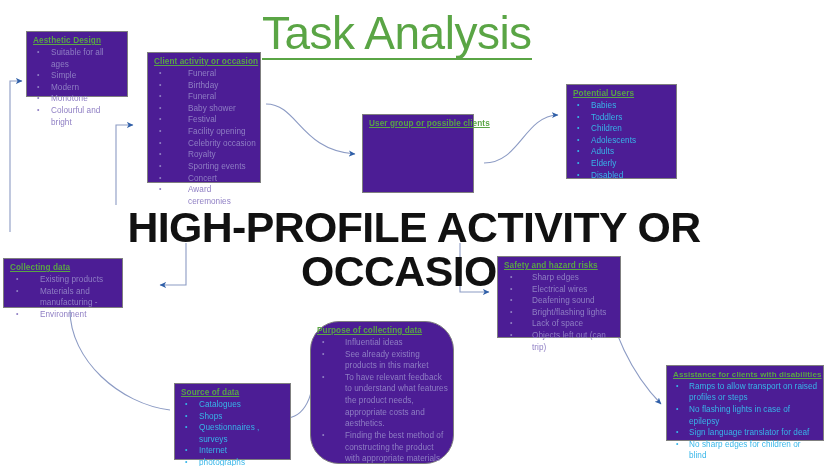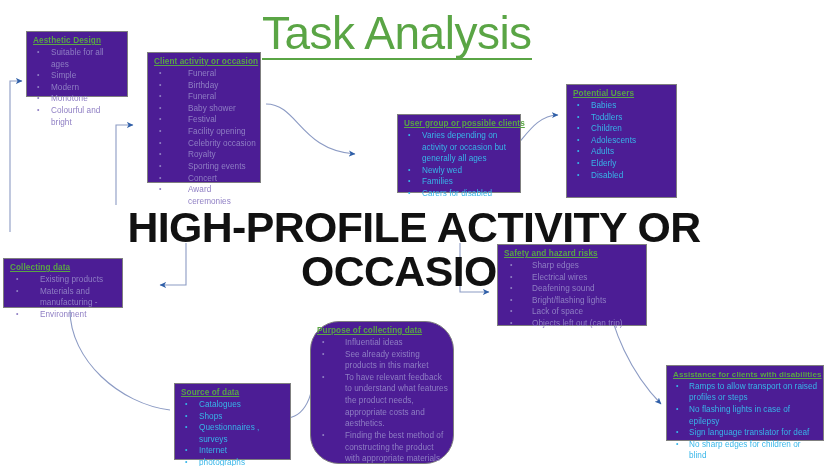--- a/index.html
+++ b/index.html
@@ -62,24 +62,24 @@
     font-size: 7px;
   }
   .purple li { color: #8f7fc4; }
   .purple li:before { color: #8f7fc4; }
   .blue li { color: #37b6e9; }
   .blue li:before { color: #37b6e9; }
 
   
   #box-aesthetic      { left: 26px;  top: 31px;  width: 102px; height: 66px; }
   #box-client         { left: 147px; top: 52px;  width: 114px; height: 131px; }
-  #box-usergroup      { left: 362px; top: 114px; width: 124px; height: 79px; margin-left: 35px; }
-  #box-potential      { left: 566px; top: 84px;  width: 111px; height: 114px; }
+  #box-usergroup      { left: 362px; top: 114px; width: 112px; height: 79px; }
+  #box-potential      { left: 566px; top: 84px;  width: 111px; height: 95px; }
   #box-collecting     { left: 3px;   top: 258px; width: 120px; height: 50px; }
-  #box-safety         { left: 497px; top: 244px; width: 150px; height: 82px; }
+  #box-safety         { left: 497px; top: 256px; width: 124px; height: 82px; }
   #box-purpose        { left: 310px; top: 321px; width: 144px; height: 143px; border-radius: 29px; }
   #box-source         { left: 174px; top: 383px; width: 117px; height: 77px; }
   #box-assistance     { left: 666px; top: 365px; width: 158px; height: 76px; }
 
   #box-purpose .bullets li { padding-left: 28px; }
   #box-purpose .bullets li:before { left: 5px; }
   #box-collecting .bullets li { padding-left: 30px; }
   #box-safety .bullets li { padding-left: 28px; }
   #box-assistance .bullets li { padding-left: 16px; }
   #box-assistance .bullets li:before { left: 3px; }
@@ -185,26 +185,20 @@
       <li>Celebrity occasion</li>
       <li>Royalty</li>
       <li>Sporting events</li>
       <li>Concert</li>
       <li>Award ceremonies</li>
     </ul>
   </div>
 
   <div class="box" id="box-usergroup">
     <div class="box-title">User group or possible clients</div>
-    <ul class="bullets blue">
-      <li>Varies depending on activity or occasion but generally all ages</li>
-      <li>Newly wed</li>
-      <li>Families</li>
-      <li>Carers for disabled</li>
-    </ul>
   </div>
 
   <div class="box" id="box-potential">
     <div class="box-title">Potential Users</div>
     <ul class="bullets blue">
       <li>Babies</li>
       <li>Toddlers</li>
       <li>Children</li>
       <li>Adolescents</li>
       <li>Adults</li>

